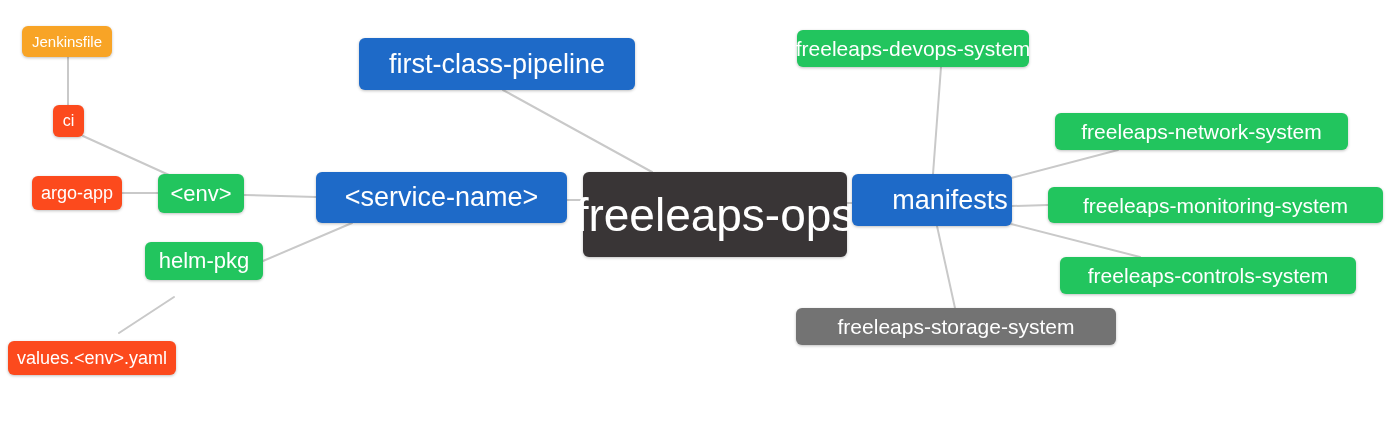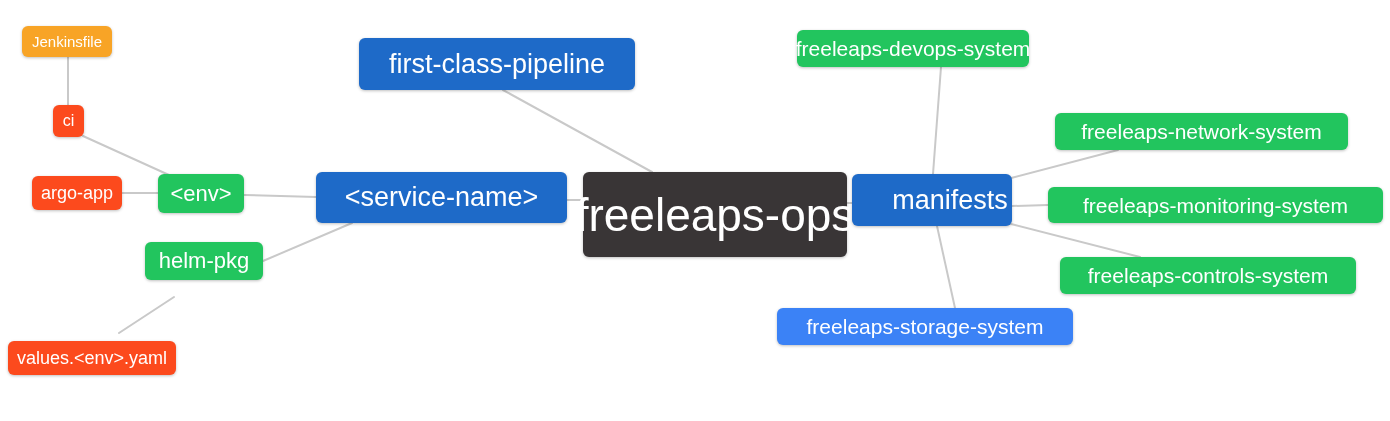--- a/index.html
+++ b/index.html
@@ -97,17 +97,17 @@
       </div>
       <div class="node" style="left: 1055px; top: 113px; width: 293px; height: 37px; font-size: 21px; background: rgb(34, 197, 94); color: rgb(255, 255, 255);">
         <span class="label">freeleaps-network-system</span>
       </div>
       <div class="node" style="left: 1048px; top: 187px; width: 335px; height: 36px; font-size: 21px; background: rgb(34, 197, 94); color: rgb(255, 255, 255);">
         <span class="label">freeleaps-monitoring-system</span>
       </div>
       <div class="node" style="left: 1060px; top: 257px; width: 296px; height: 37px; font-size: 21px; background: rgb(34, 197, 94); color: rgb(255, 255, 255); justify-content: center;">
         <span class="label">freeleaps-controls-system</span>
       </div>
-      <div class="node" style="left: 777px; top: 308px; width: 296px; height: 37px; font-size: 21px; background: #3b82f6; color: rgb(255, 255, 255);">
+      <div class="node" style="left: 796px; top: 308px; width: 320px; height: 37px; font-size: 21px; background: #737373; color: rgb(255, 255, 255);">
         <span class="label">freeleaps-storage-system</span>
       </div>
     </div>
 </div>
 
 </body></html>

